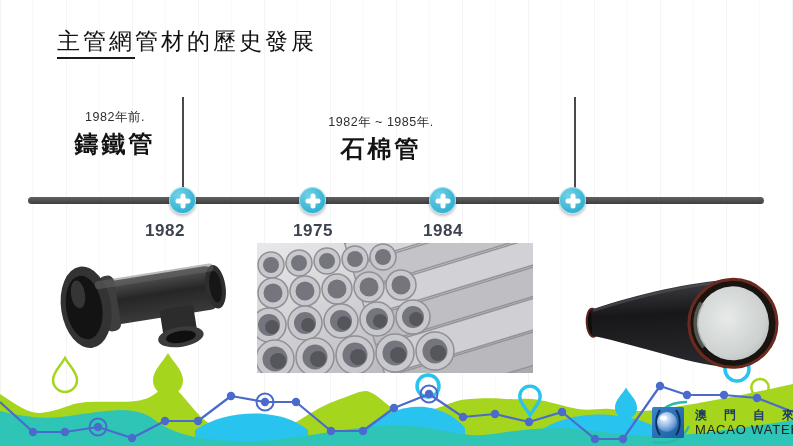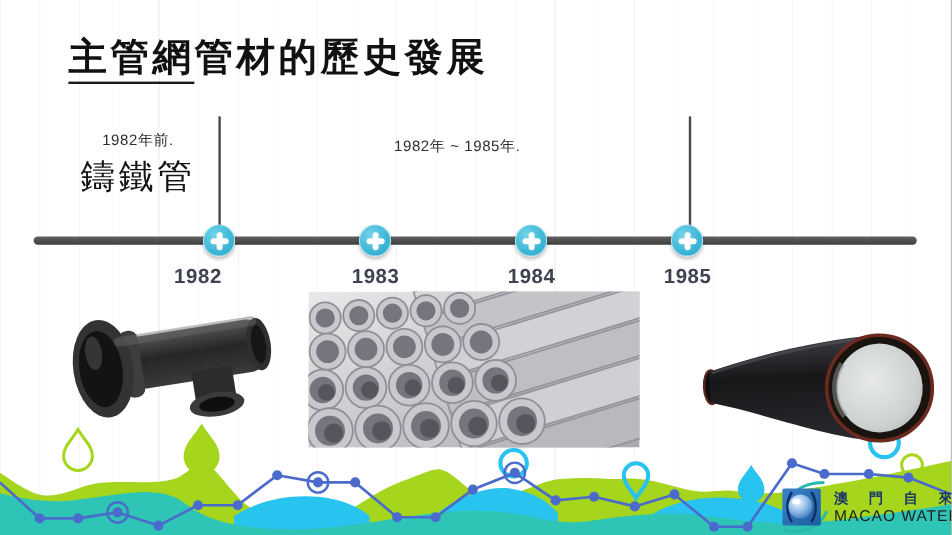--- a/index.html
+++ b/index.html
@@ -7,21 +7,21 @@
     position:relative;width:793px;height:446px;background:#ffffff;overflow:hidden;
     font-family:"Liberation Sans","DejaVu Sans",sans-serif;
     background-image:
       repeating-linear-gradient(90deg, rgba(100,100,120,0.07) 0 1px, transparent 1px 66px),
       repeating-linear-gradient(90deg, rgba(100,100,120,0.03) 0 1px, transparent 1px 66px);
     background-position:0 0,33px 0;
   }
   .title{
     position:absolute;left:57px;top:26px;margin:0;
     font-family:"Liberation Serif","DejaVu Serif",serif;
-    font-size:32px;font-weight:700;color:#111;letter-spacing:3px;white-space:nowrap;
+    font-size:23px;font-weight:400;color:#111;letter-spacing:3px;white-space:nowrap;
   }
   .title .u{ border-bottom:2px solid #1a1a1a;padding-bottom:3px; }
 
   .vline{position:absolute;width:2px;background:#4a4a4a;top:97px;height:103px;z-index:2;}
   .vline.v1{left:182px;} .vline.v2{left:574px;}
 
   .timeline-bar{
     position:absolute;left:28px;top:197px;width:736px;height:7px;border-radius:4px;
     background:linear-gradient(#616161,#3e3e3e);z-index:2;
   }
@@ -40,21 +40,21 @@
   .m1{left:169px;} .m2{left:299px;} .m3{left:429px;} .m4{left:559px;}
 
   .year{
     position:absolute;top:221px;width:80px;text-align:center;z-index:3;
     font-size:17px;font-weight:bold;color:#3d4450;letter-spacing:0.5px;
   }
   .y1{left:125px;} .y2{left:273px;} .y3{left:403px;} .y4{left:533px;}
 
   .era{position:absolute;text-align:center;z-index:2;}
   .era .period{font-size:12.5px;color:#2e2e2e;margin-bottom:2px;letter-spacing:0.5px;}
-  .era .material{font-size:29px;color:#141414;letter-spacing:3px;font-weight:400;white-space:nowrap;}
+  .era .material{font-size:24px;color:#141414;letter-spacing:3px;font-weight:700;white-space:nowrap;}
   .era1{left:38px;top:109px;width:154px;}
   .era2{left:295px;top:114px;width:172px;}
   .era3{left:587px;top:113px;width:172px;}
 
   .img{position:absolute;z-index:2;}
   .img-left{left:38px;top:246px;}
   .img-mid{left:257px;top:243px;}
   .img-right{left:582px;top:276px;}
 
   .deco{position:absolute;left:0;top:336px;z-index:1;}
@@ -81,30 +81,30 @@
   <div class="vline v2"></div>
 
   <div class="timeline-bar"></div>
 
   <div class="marker m1"></div>
   <div class="marker m2"></div>
   <div class="marker m3"></div>
   <div class="marker m4"></div>
 
   <div class="year y1">1982</div>
-  <div class="year y2">1983</div>
+  <div class="year y2">1975</div>
   <div class="year y3">1984</div>
-  <div class="year y4">1985</div>
 
   <div class="era era1">
     <div class="period">1982年前.</div>
     <div class="material">鑄鐵管</div>
   </div>
   <div class="era era2">
     <div class="period">1982年 ~ 1985年.</div>
+    <div class="material">石棉管</div>
   </div>
   <div class="era era3">
   </div>
 
   <svg class="deco" width="793" height="110" viewBox="0 336 793 110">
     <defs>
       <path id="dropShape" d="M0,-20 C4.5,-12 12,-6.5 12,2 C12,8.6 6.6,14 0,14 C-6.6,14 -12,8.6 -12,2 C-12,-6.5 -4.5,-12 0,-20 Z"></path>
     </defs>
 
     <path fill="#A5D51D" d="M0,394 C18,406 28,413 40,413 C62,411 68,403 88,402 C118,401 136,404 150,397

